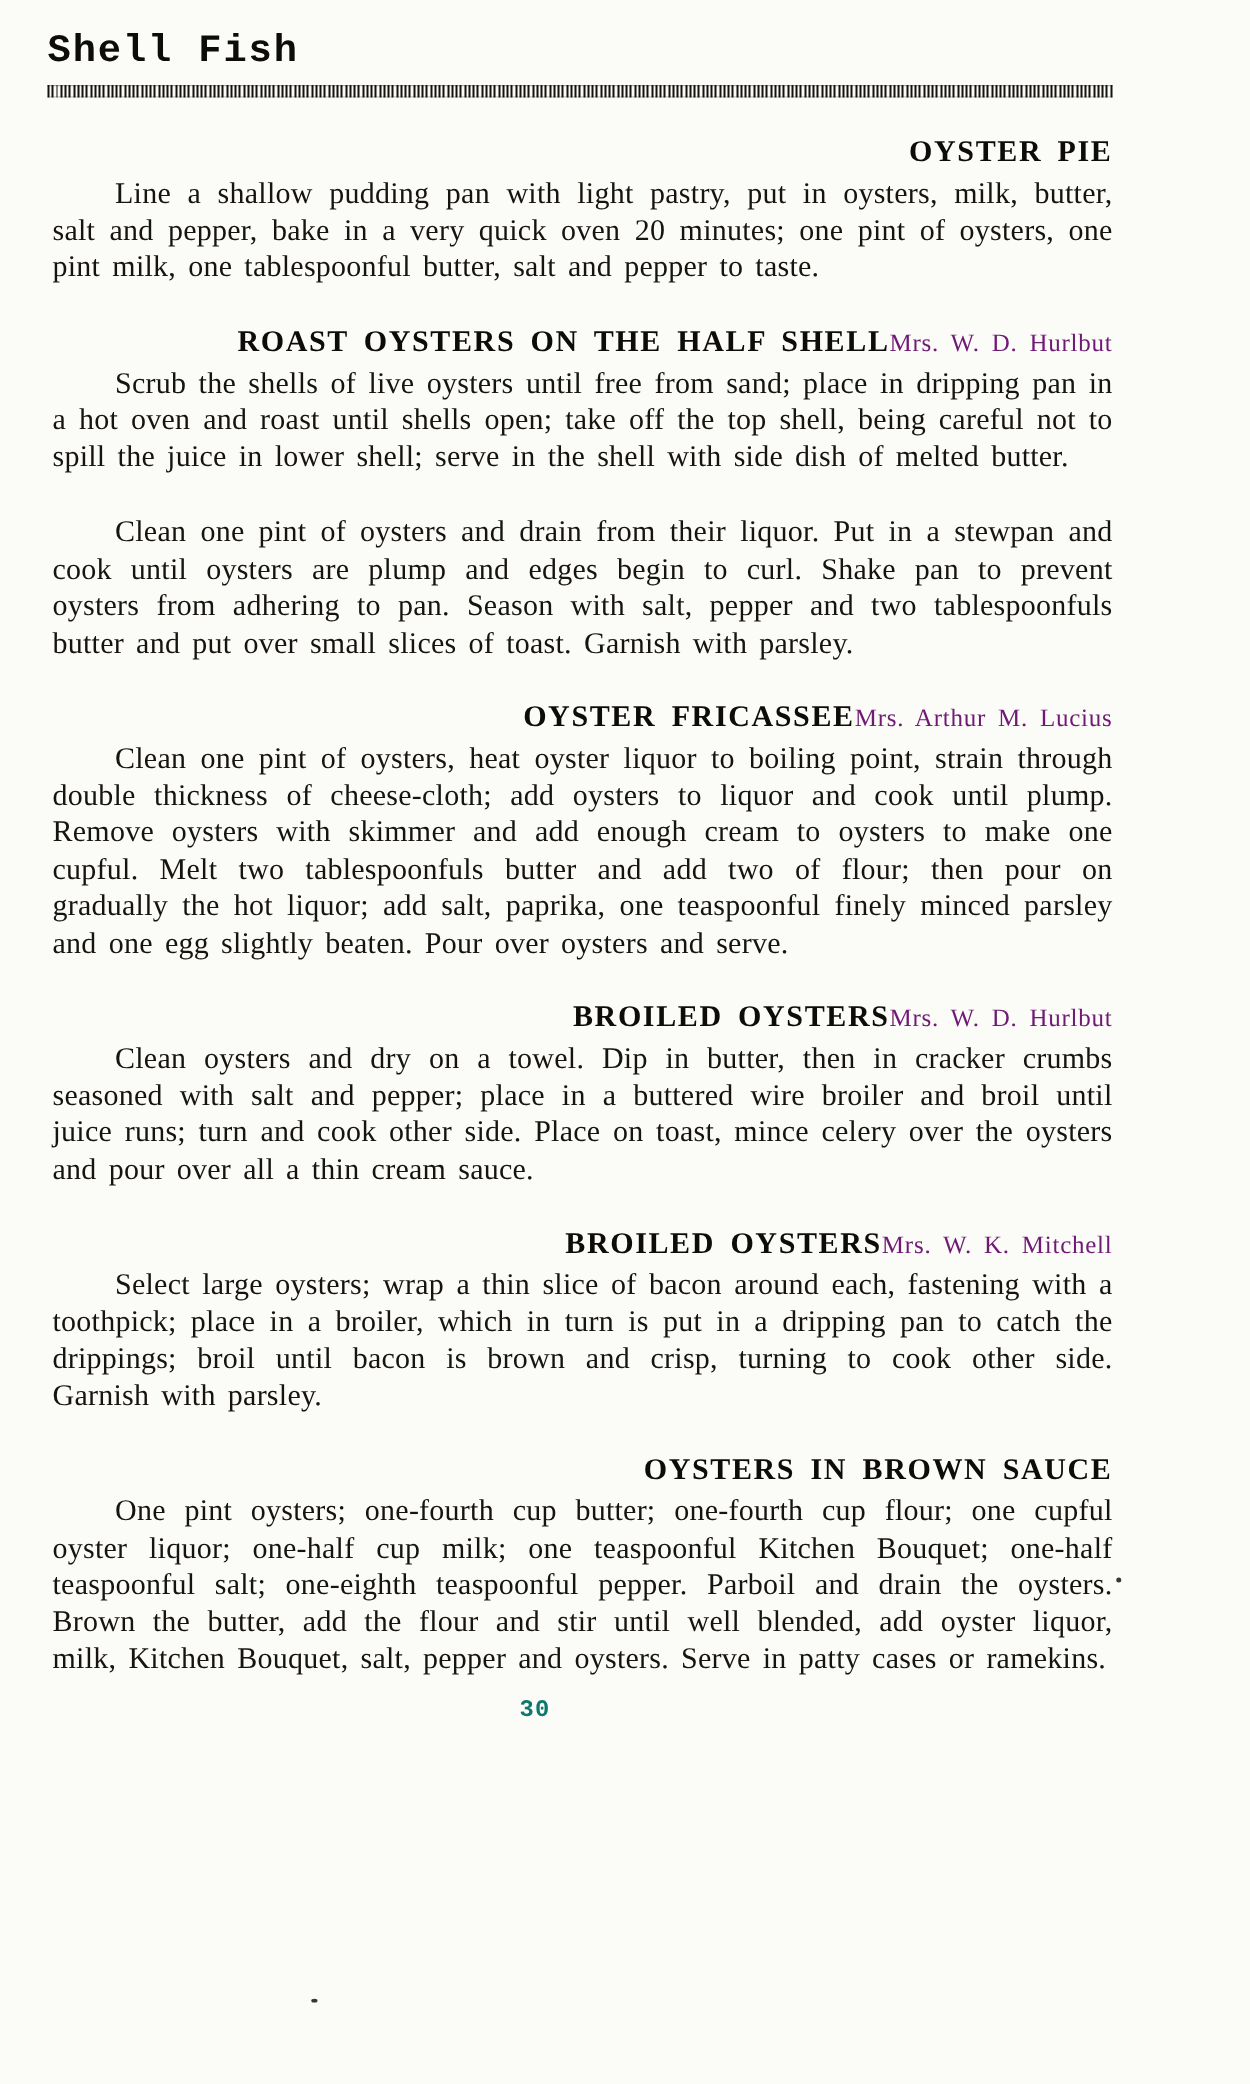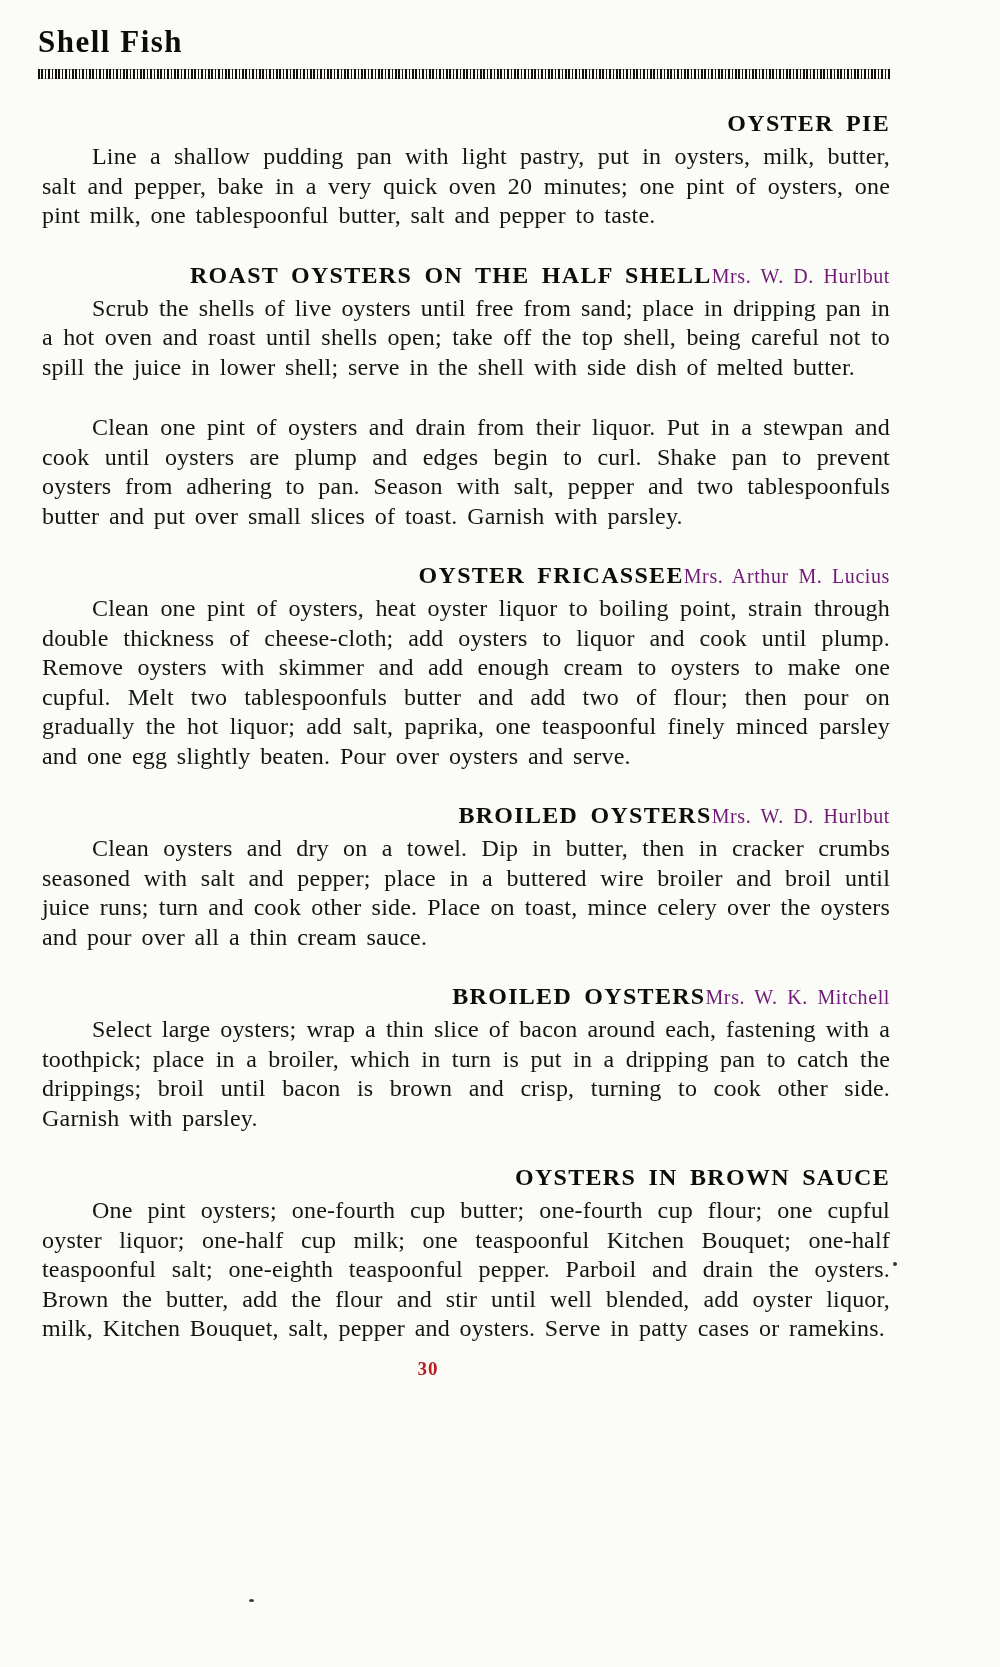--- a/index.html
+++ b/index.html
@@ -18,20 +18,21 @@
     font-family: "Liberation Serif", "DejaVu Serif", serif;
     color: #17140f;
     overflow: hidden;
   }
   .section-title {
     font-size: 31px;
     font-weight: 700;
     letter-spacing: 1.5px;
     margin: 0 0 9px 0;
     color: #0e0c09;
+    font-family: Liberation Mono, monospace;
   }
   .ornamental-rule {
     height: 8px;
     width: 100%;
     background: repeating-linear-gradient(90deg,
       #16130e 0px, #16130e 1.6px,
       rgba(22,19,14,0) 1.6px, rgba(22,19,14,0) 3.4px);
     border-top: 1px solid rgba(22,19,14,0.35);
     border-bottom: 1px solid rgba(22,19,14,0.25);
     margin-bottom: 6px;
@@ -73,23 +74,24 @@
   }
   .page-footer {
     margin-top: 14px;
     text-align: center;
   }
   .page-number {
     display: inline-block;
     font-size: 19px;
     font-weight: 700;
     letter-spacing: 1px;
-    color: #b91c1c;
+    color: #0f766e;
     
     transform: translateX(-36px);
+    font-family: Liberation Mono, monospace;
   }
   .scan-dot {
     position: absolute;
     width: 4px;
     height: 4px;
     border-radius: 50%;
     background: #3a362f;
   }
   .scan-dot.dot-a { left: 893px; top: 1262px; }
   .scan-dot.dot-b { left: 249px; top: 1599px; width: 5px; height: 3px; }

